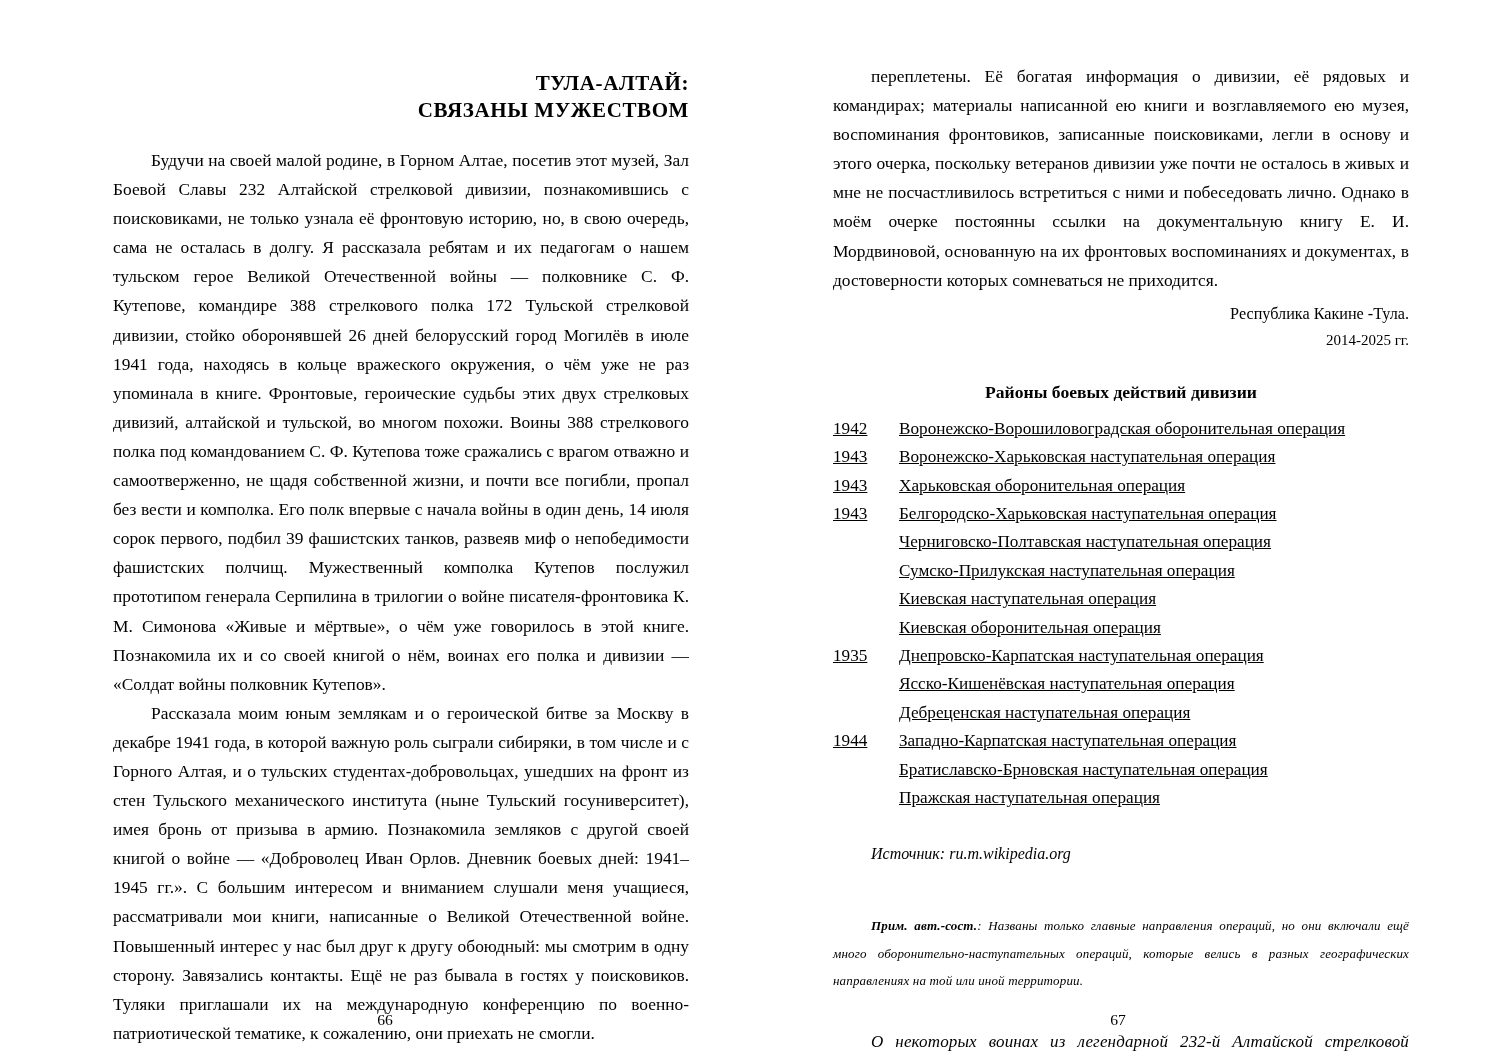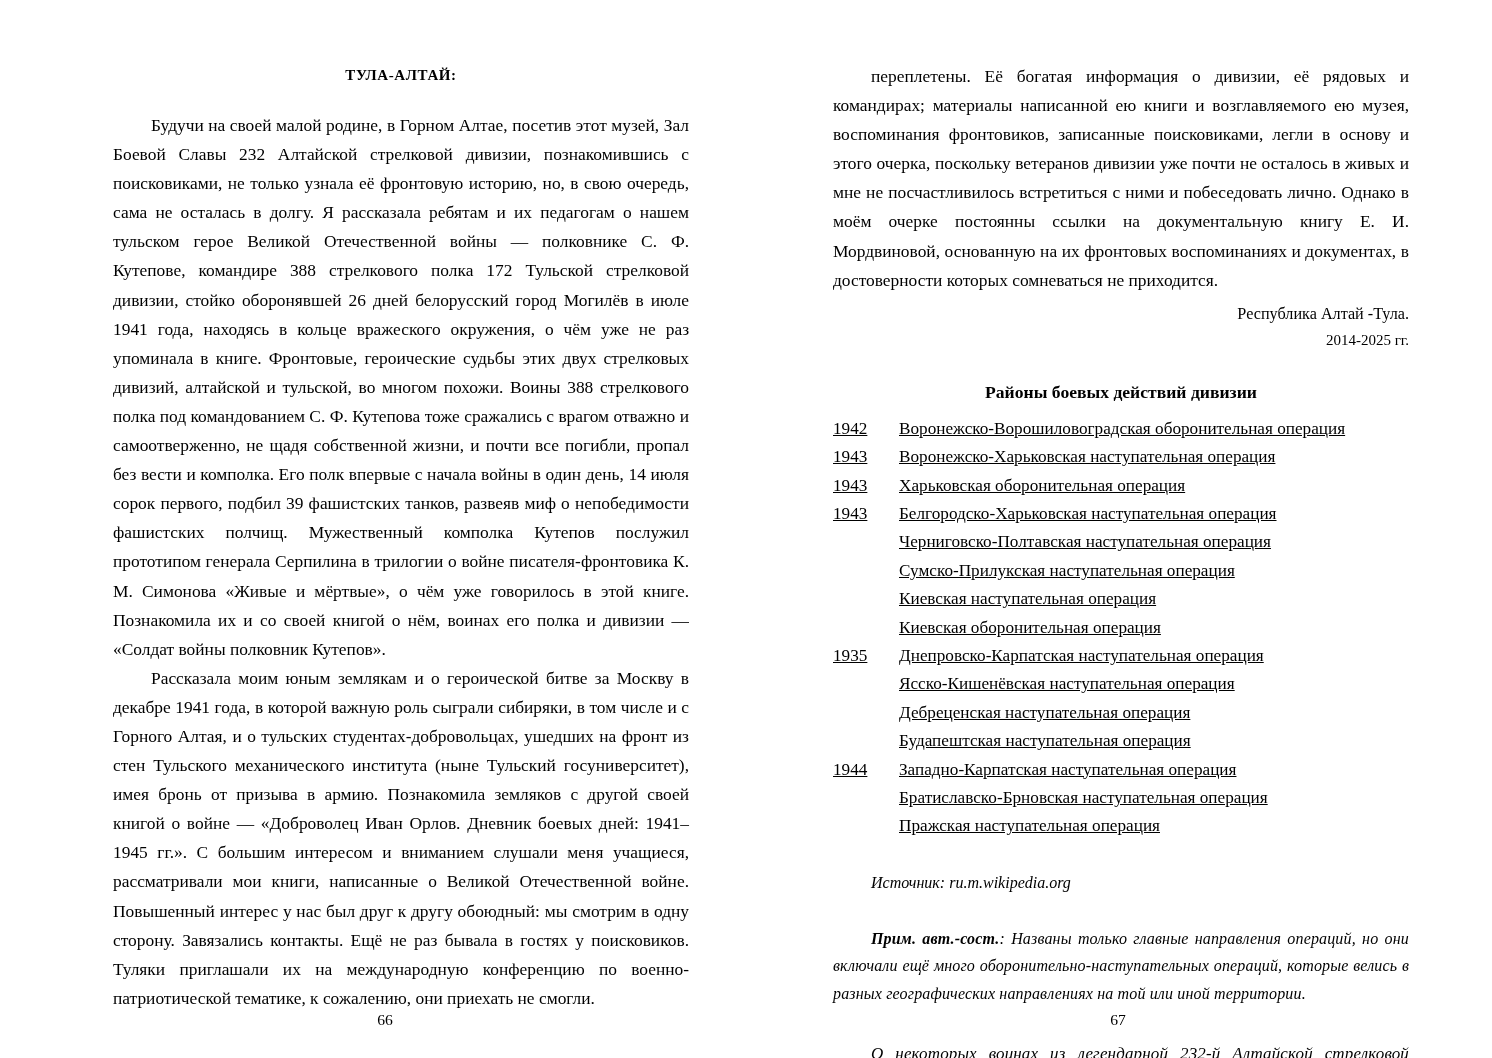--- a/index.html
+++ b/index.html
@@ -34,25 +34,25 @@
     text-align: justify;
     text-justify: inter-word;
   }
   .page-left .col  { left: 113px; }
   .page-right .col { left: 825px; }
   
   .page-right { position: absolute; left: 8px; top: 0; width: 1492px; height: 1058px; pointer-events: none; }
   .page-right .col { pointer-events: auto; }
 
   h1.title {
-    margin: 0 0 22px 0;
-    font-size: 15px;
+    margin: 8px 0 22px 0;
+    font-size: 21px;
     line-height: 27px;
     font-weight: bold;
-    text-align: center;
+    text-align: right;
     letter-spacing: 0.6px;
     text-transform: none;
   }
   h1.title .tline { display: block; }
 
   p.para {
     margin: 0;
     text-indent: 38px;
   }
 
@@ -97,24 +97,24 @@
   p.source {
     margin: 28px 0 0 0;
     text-indent: 38px;
     font-style: italic;
     font-size: 16px;
     line-height: 28px;
     text-align: left;
   }
 
   p.note {
-    margin: 28px 0 0 0;
-    text-indent: 38px;
-    font-style: italic;
-    font-size: 16px;
+    margin: 44px 0 0 0;
+    text-indent: 38px;
+    font-style: italic;
+    font-size: 13px;
     line-height: 27.5px;
     text-align: justify;
     letter-spacing: 0.15px;
   }
   p.note .lead {
     font-weight: bold;
     font-style: italic;
   }
 
   p.closing {
@@ -141,36 +141,37 @@
 </head>
 <body>
 
 <div id="page">
 
   <div class="page-half page-left">
     <div class="col">
 
       <h1 class="title">
         <span class="tline">ТУЛА-АЛТАЙ:</span>
+        <span class="tline">СВЯЗАНЫ МУЖЕСТВОМ</span>
       </h1>
 
       <p class="para">Будучи на своей малой родине, в Горном Алтае, посетив этот музей, Зал Боевой Славы 232 Алтайской стрелковой дивизии, познакомившись с поисковиками, не только узнала её фронтовую историю, но, в свою очередь, сама не осталась в долгу. Я рассказала ребятам и их педагогам о нашем тульском герое Великой Отечественной войны — полковнике С. Ф. Кутепове, командире 388 стрелкового полка 172 Тульской стрелковой дивизии, стойко оборонявшей 26 дней белорусский город Могилёв в июле 1941 года, находясь в кольце вражеского окружения, о чём уже не раз упоминала в книге. Фронтовые, героические судьбы этих двух стрелковых дивизий, алтайской и тульской, во многом похожи. Воины 388 стрелкового полка под командованием С. Ф. Кутепова тоже сражались с врагом отважно и самоотверженно, не щадя собственной жизни, и почти все погибли, пропал без вести и комполка. Его полк впервые с начала войны в один день, 14 июля сорок первого, подбил 39 фашистских танков, развеяв миф о непобедимости фашистских полчищ. Мужественный комполка Кутепов послужил прототипом генерала Серпилина в трилогии о войне писателя-фронтовика К. М. Симонова «Живые и мёртвые», о чём уже говорилось в этой книге. Познакомила их и со своей книгой о нём, воинах его полка и дивизии — «Солдат войны полковник Кутепов».</p>
       <p class="para">Рассказала моим юным землякам и о героической битве за Москву в декабре 1941 года, в которой важную роль сыграли сибиряки, в том числе и с Горного Алтая, и о тульских студентах-добровольцах, ушедших на фронт из стен Тульского механического института (ныне Тульский госуниверситет), имея бронь от призыва в армию. Познакомила земляков с другой своей книгой о войне — «Доброволец Иван Орлов. Дневник боевых дней: 1941–1945 гг.». С большим интересом и вниманием слушали меня учащиеся, рассматривали мои книги, написанные о Великой Отечественной войне. Повышенный интерес у нас был друг к другу обоюдный: мы смотрим в одну сторону. Завязались контакты. Ещё не раз бывала в гостях у поисковиков. Туляки приглашали их на международную конференцию по военно-патриотической тематике, к сожалению, они приехать не смогли.</p>
 
     </div>
     <div class="folio folio-left">66</div>
   </div>
 
   <div class="page-half page-right">
     <div class="col">
 
       <p class="para">переплетены. Её богатая информация о дивизии, её рядовых и командирах; материалы написанной ею книги и возглавляемого ею музея, воспоминания фронтовиков, записанные поисковиками, легли в основу и этого очерка, поскольку ветеранов дивизии уже почти не осталось в живых и мне не посчастливилось встретиться с ними и побеседовать лично. Однако в моём очерке постоянны ссылки на документальную книгу Е. И. Мордвиновой, основанную на их фронтовых воспоминаниях и документах, в достоверности которых сомневаться не приходится.</p>
 
       <div class="signature">
-        <span class="sig-line">Республика Алтай -Тула.</span>
+        <span class="sig-line">Республика Какине -Тула.</span>
         <span class="sig-line sig-date">2014-2025 гг.</span>
       </div>
 
       <h2 class="section-heading">Районы боевых действий дивизии</h2>
 
       <table class="ops">
         <tbody>
             <tr>
               <td class="year">1942</td>
               <td class="op">Воронежско-Ворошиловоградская оборонительная операция</td>
@@ -207,24 +208,20 @@
               <td class="year">1935</td>
               <td class="op">Днепровско-Карпатская наступательная операция</td>
             </tr>
             <tr>
               <td class="year"></td>
               <td class="op">Ясско-Кишенёвская наступательная операция</td>
             </tr>
             <tr>
               <td class="year"></td>
               <td class="op">Дебреценская наступательная операция</td>
-            </tr>
-            <tr>
-              <td class="year"></td>
-              <td class="op">Будапештская наступательная операция</td>
             </tr>
             <tr>
               <td class="year">1944</td>
               <td class="op">Западно-Карпатская наступательная операция</td>
             </tr>
             <tr>
               <td class="year"></td>
               <td class="op">Братиславско-Брновская наступательная операция</td>
             </tr>
             <tr>

